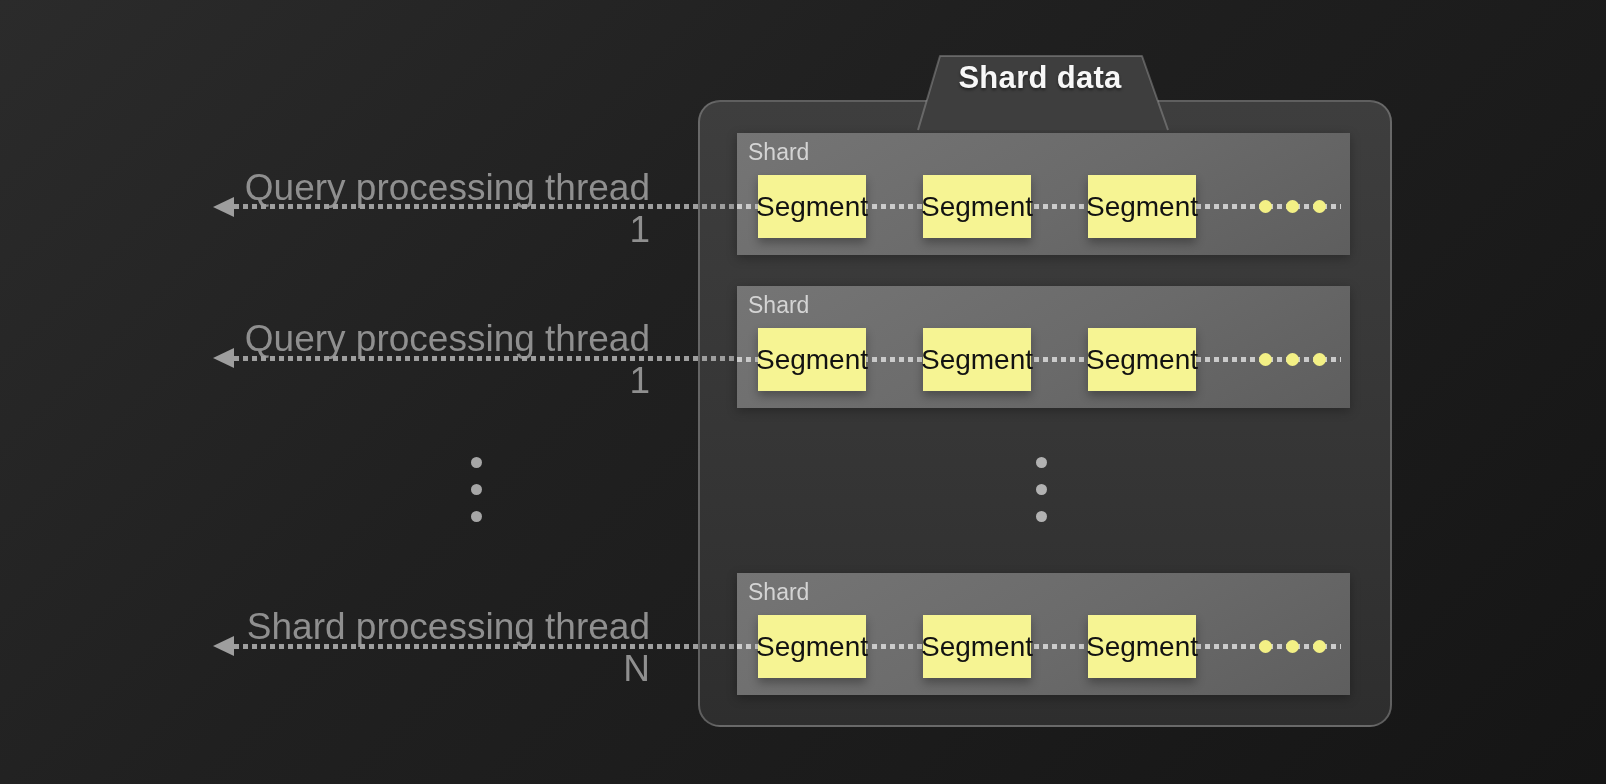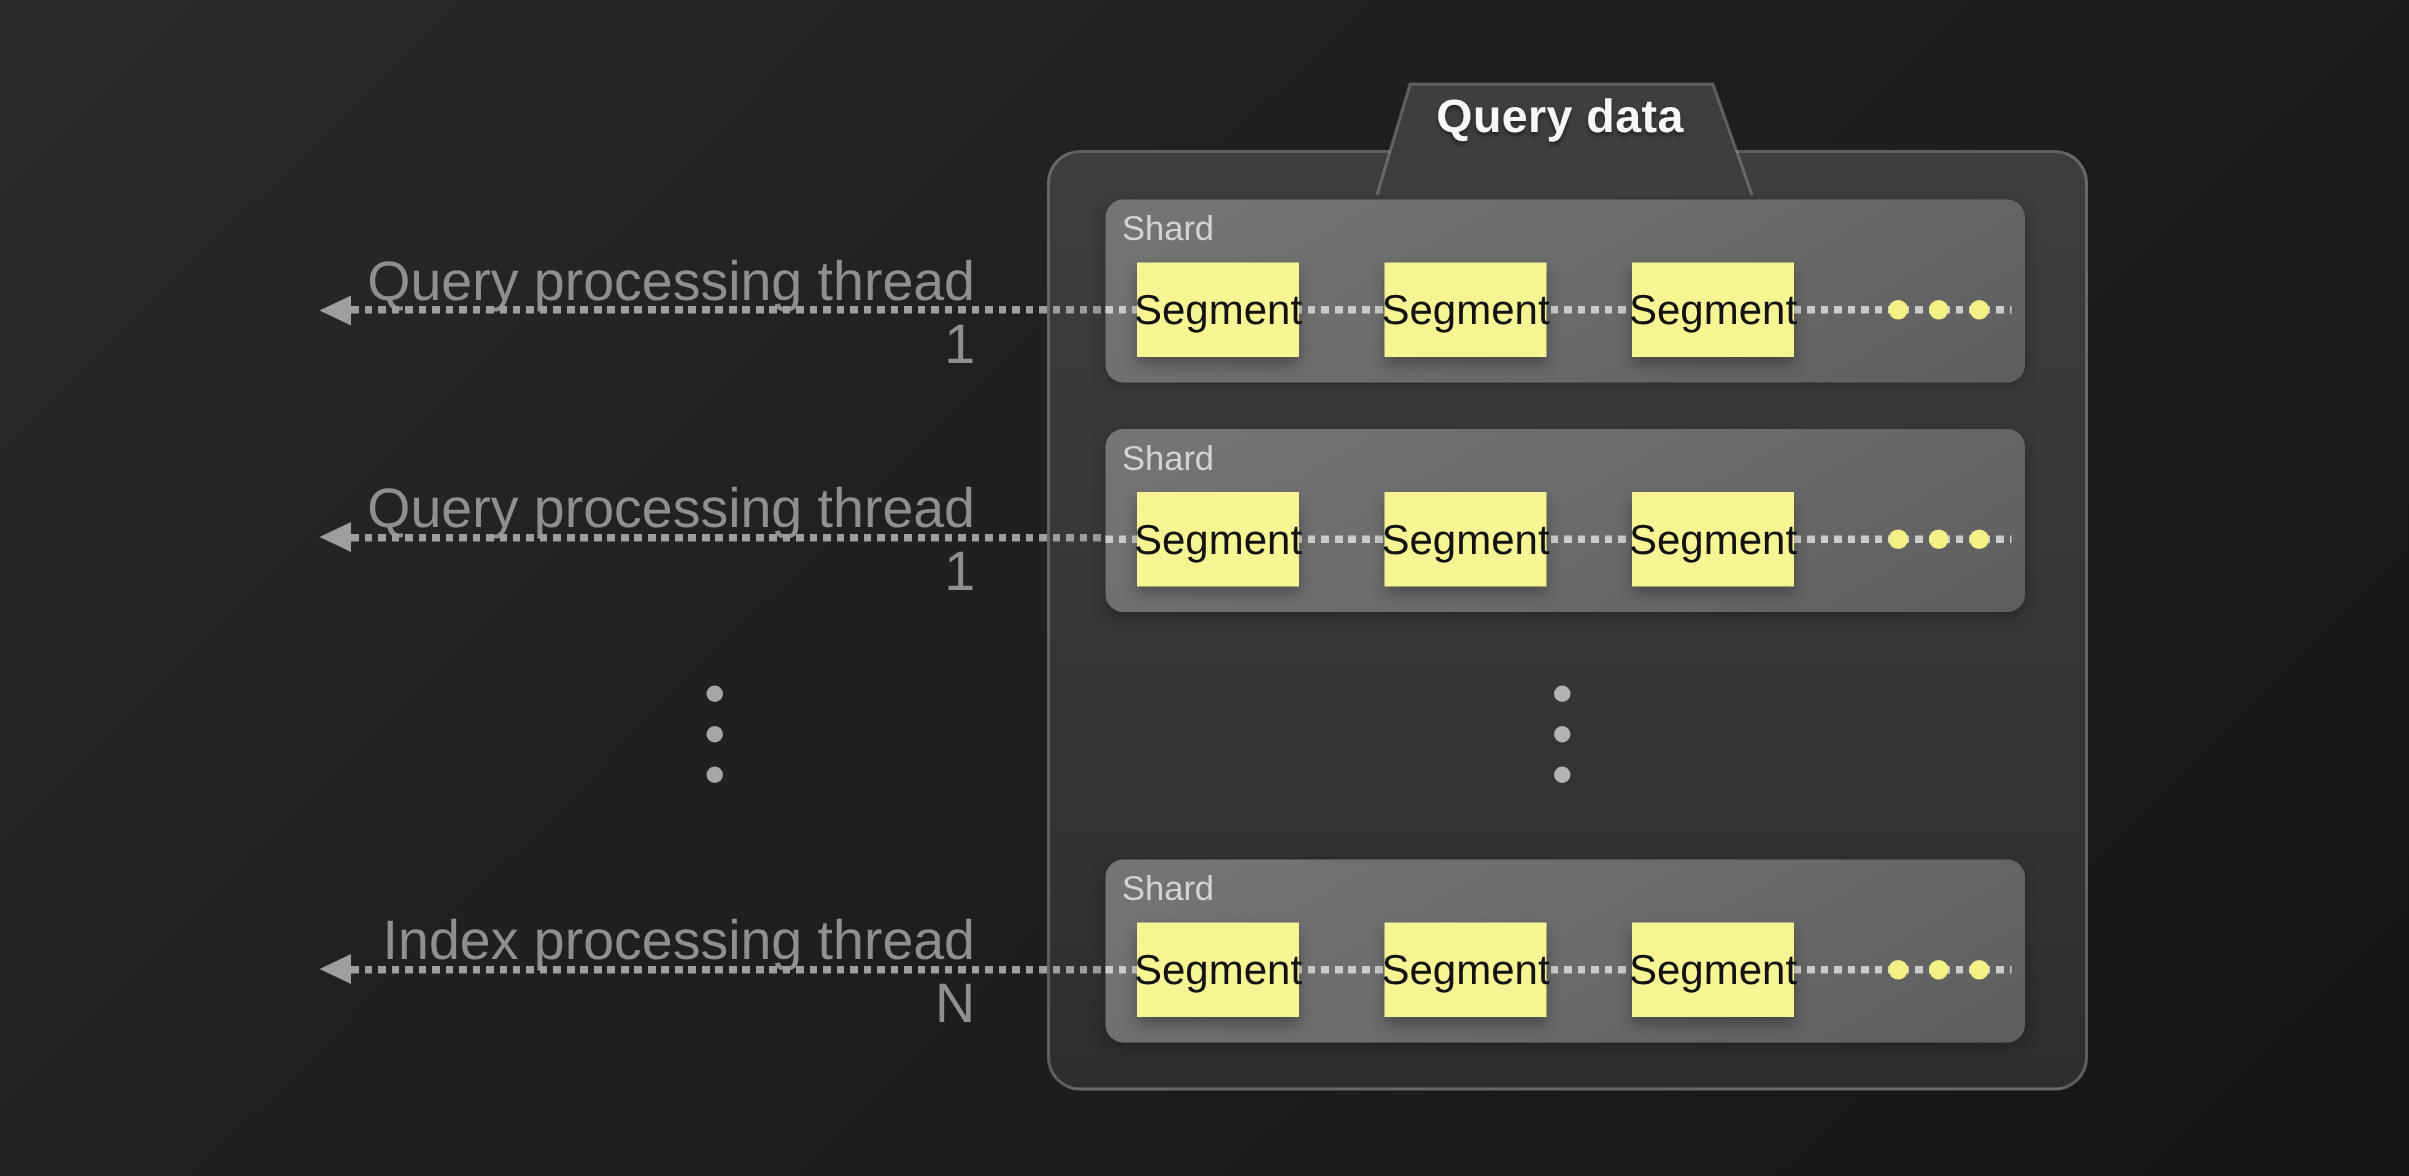--- a/index.html
+++ b/index.html
@@ -20,21 +20,20 @@
   .tab-label{
     position:absolute;left:890px;top:60px;width:300px;text-align:center;
     font-size:31px;font-weight:600;color:#f7f7f7;letter-spacing:0.3px;
     text-shadow:0 2px 3px rgba(0,0,0,0.45);z-index:4;
   }
   
   .shard{
     position:absolute;left:737px;width:613px;height:122px;z-index:2;
     background:linear-gradient(150deg,#757575 0%,#6a6a6a 55%,#5e5e5e 100%);
     box-shadow:0 3px 10px rgba(0,0,0,0.28);
-    border-radius:12px;
   }
   .shard-label{position:absolute;left:11px;top:6px;font-size:23px;color:#d4d4d4;}
   .shard-line{
     position:absolute;left:0;top:71px;width:604px;height:5px;
     background:repeating-linear-gradient(90deg,#cbcbcb 0 5px,transparent 5px 9px);
   }
   .segment{
     position:absolute;top:42px;width:108px;height:63px;
     background:#f6f493;color:#121212;font-size:28px;
     display:flex;align-items:center;justify-content:center;
@@ -66,31 +65,31 @@
 <body>
 
 <div class="canvas">
 
   <div class="index-box"></div>
 
   <svg class="tab-svg" viewBox="0 0 300 85">
     <polygon points="28,80 50,6 252,6 278,80" fill="#3e3e3e"></polygon>
     <path d="M28,80 L50,6 L252,6 L278,80" fill="none" stroke="rgba(170,170,170,0.40)" stroke-width="2" stroke-linejoin="round"></path>
   </svg>
-  <div class="tab-label">Query data</div>
+  <div class="tab-label">Shard data</div>
 
   <div class="thread-label" style="top:167px">Query processing thread 1</div>
   <div class="arrow-head" style="top:197px"></div>
   <div class="thread-line" style="top:204px"></div>
 
   <div class="thread-label" style="top:318px">Query processing thread 1</div>
   <div class="arrow-head" style="top:348px"></div>
   <div class="thread-line" style="top:356px"></div>
 
-  <div class="thread-label" style="top:606px">Index processing thread N</div>
+  <div class="thread-label" style="top:606px">Shard processing thread N</div>
   <div class="arrow-head" style="top:636px"></div>
   <div class="thread-line" style="top:644px"></div>
 
   <div class="shard" style="top:133px">
     <div class="shard-line"></div>
     <div class="shard-label">Shard</div>
     <div class="segment seg-1">Segment</div>
     <div class="segment seg-2">Segment</div>
     <div class="segment seg-3">Segment</div>
     <div class="ydot ydot-1"></div>

